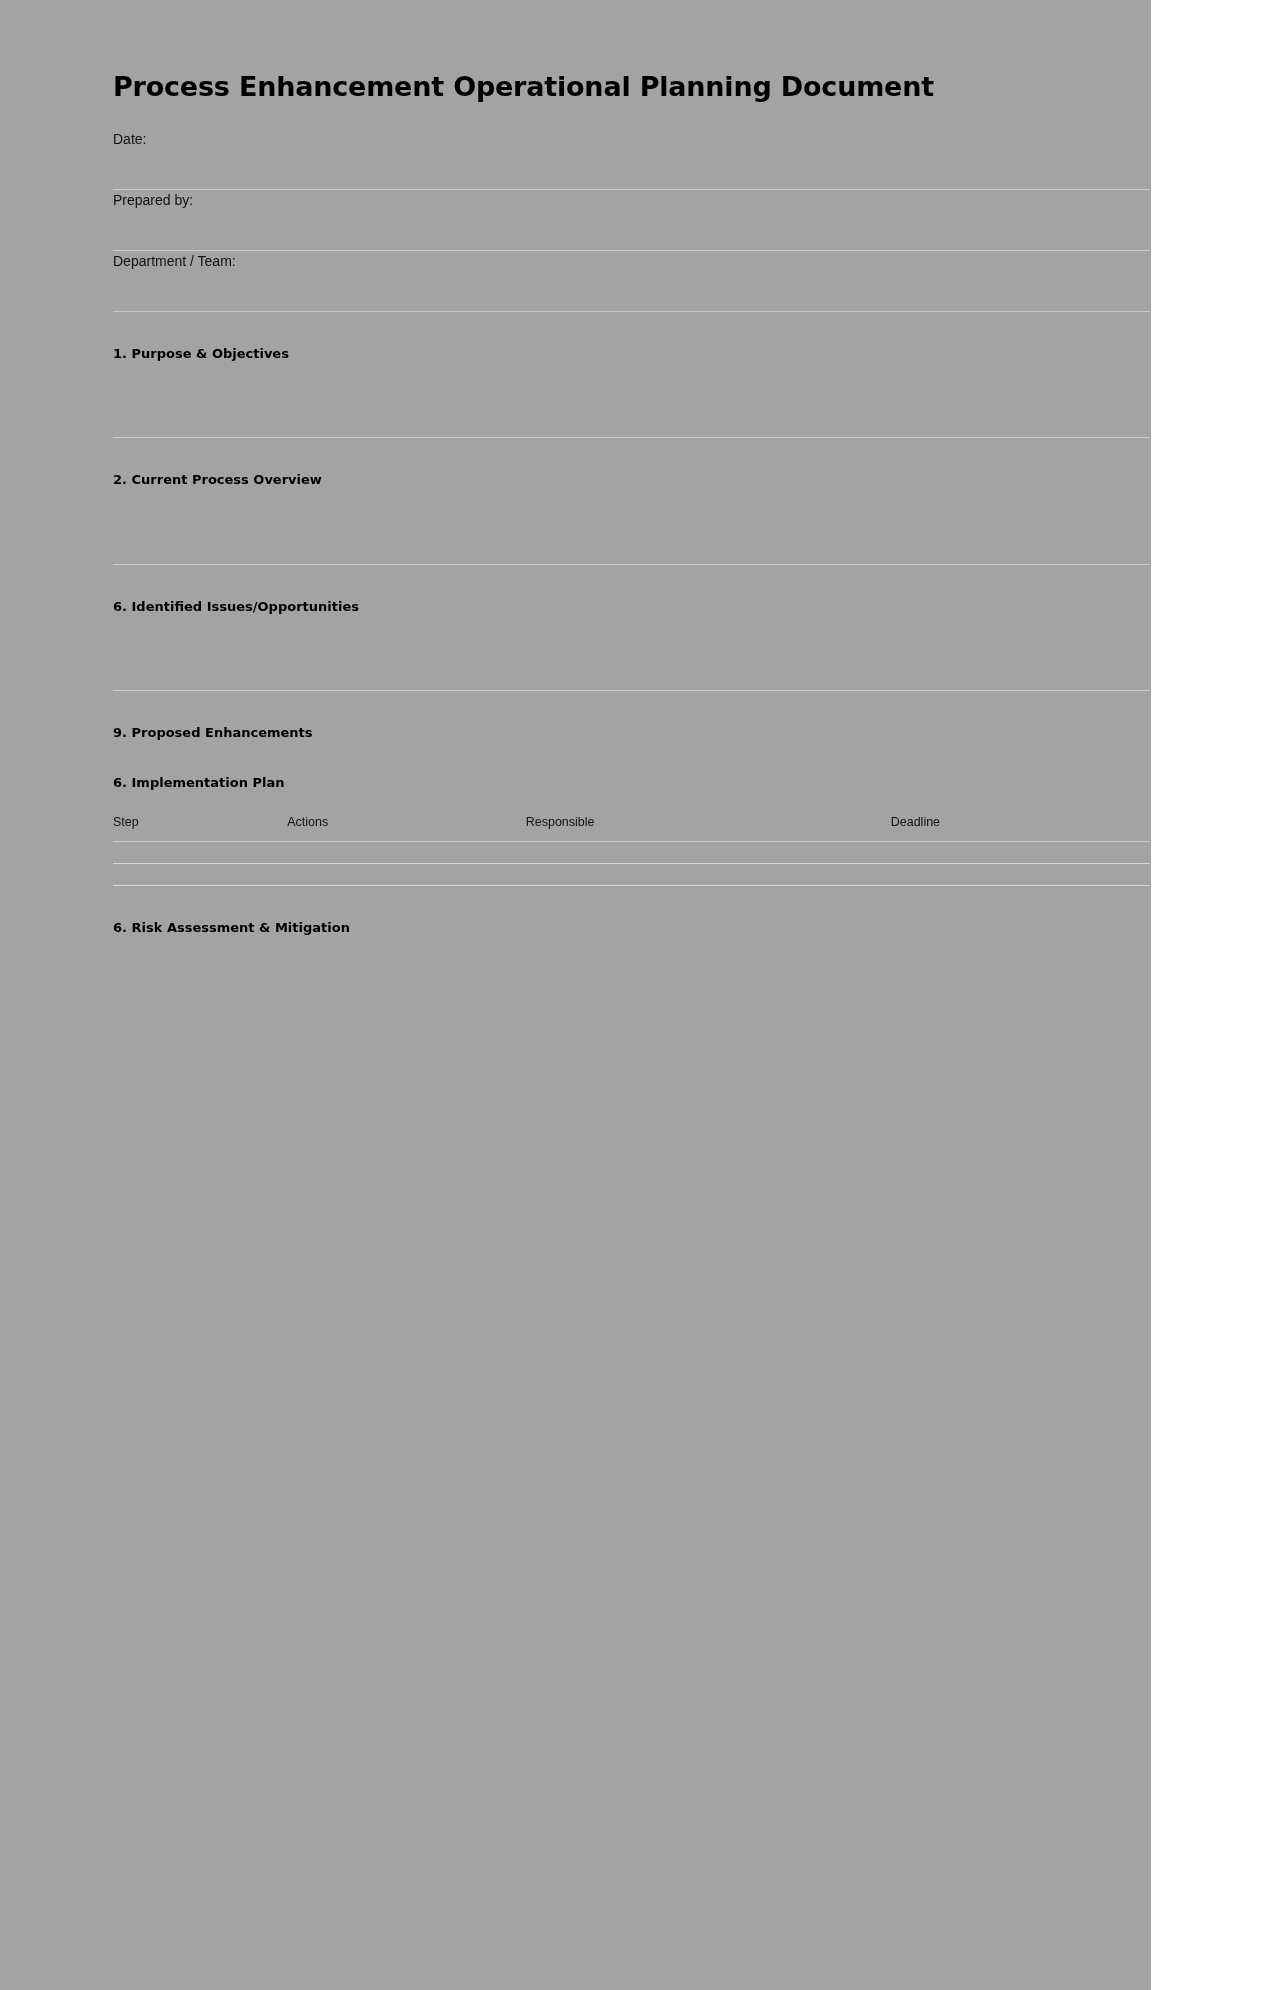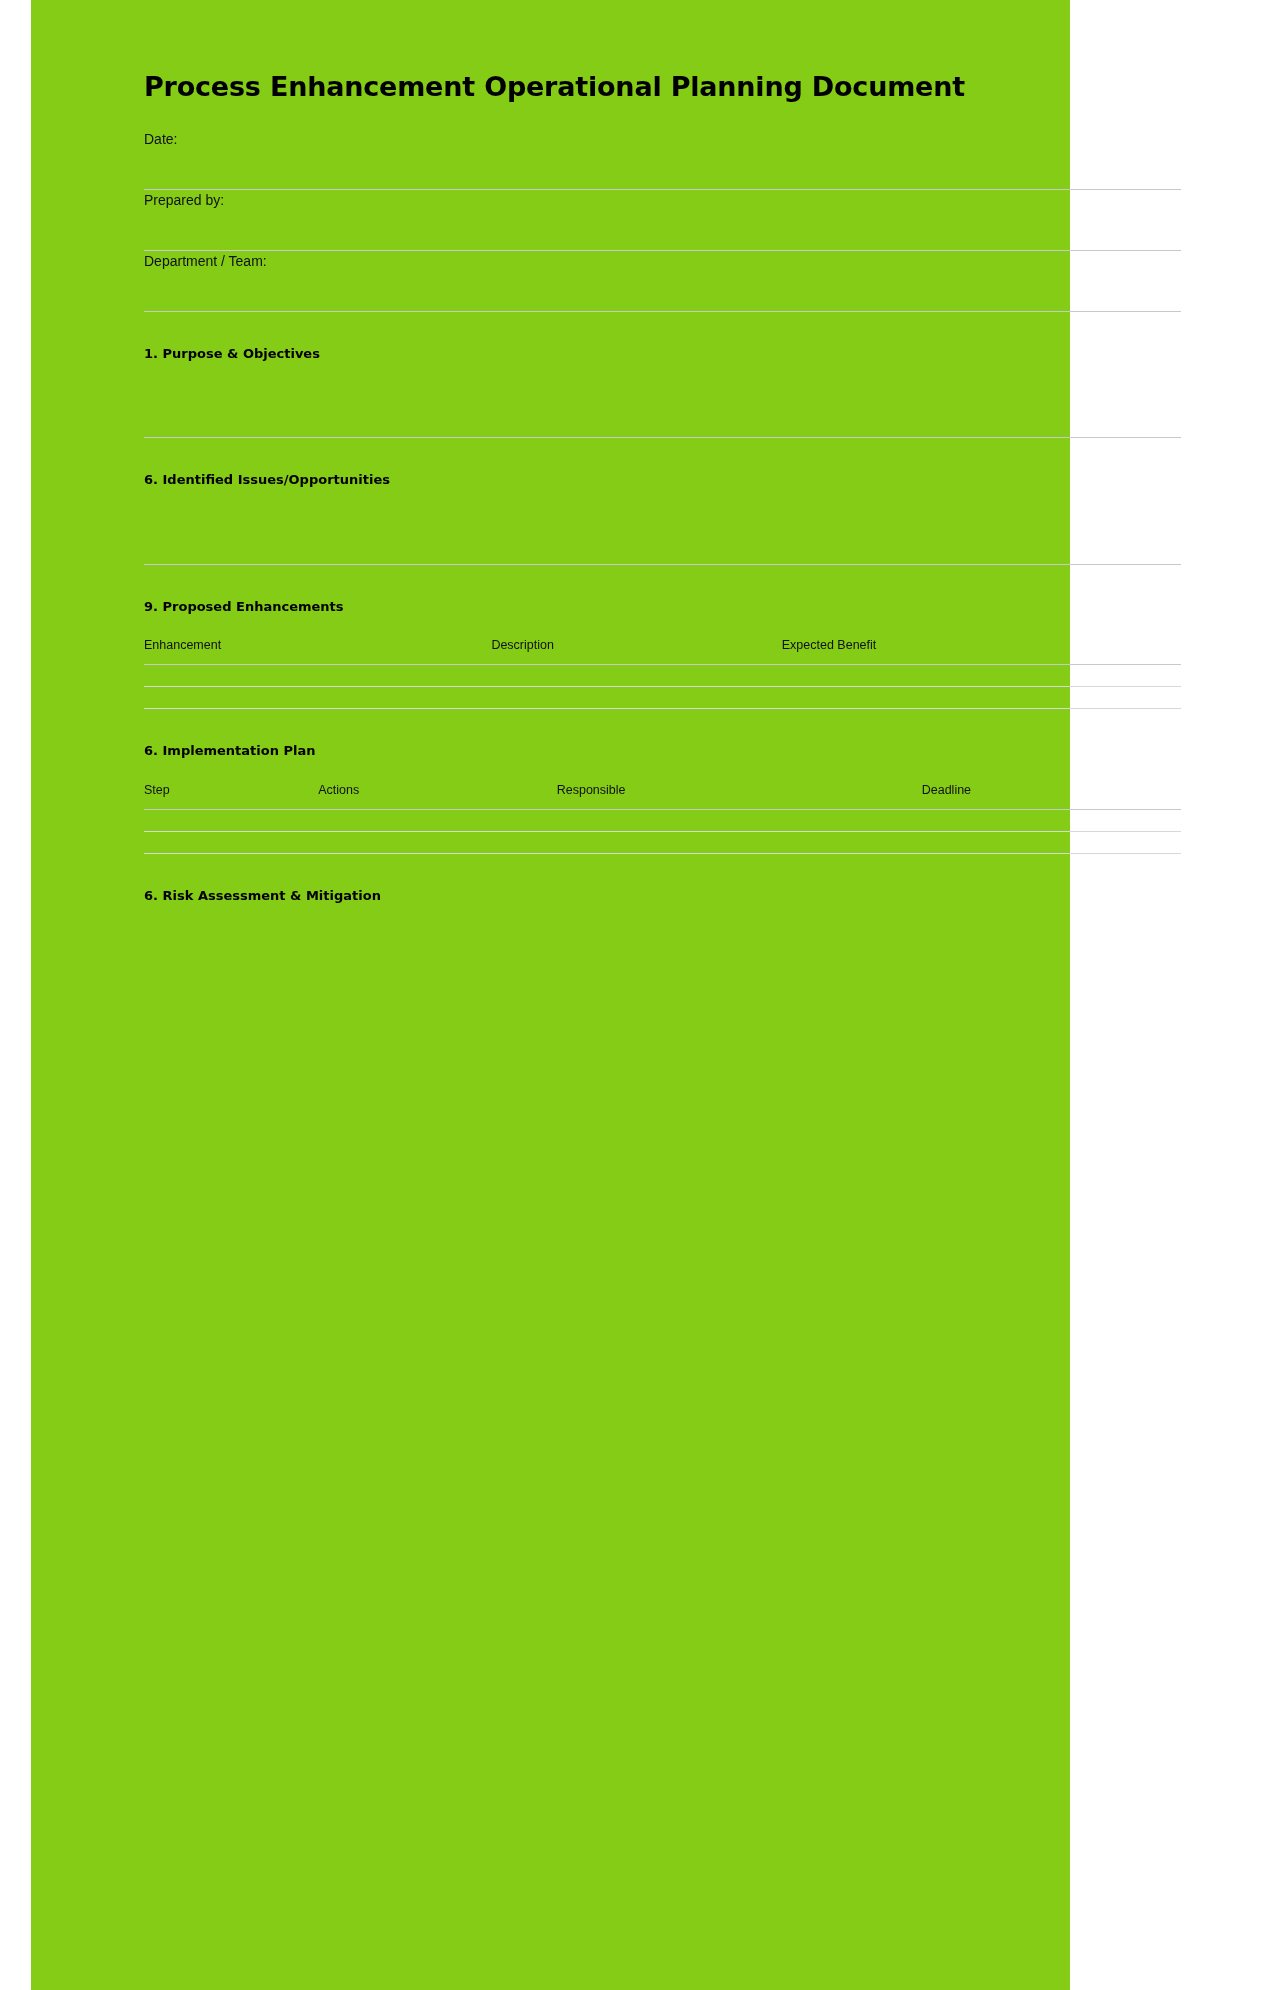--- a/index.html
+++ b/index.html
@@ -9,25 +9,24 @@
   }
   body {
     width: 1263px;
     height: 1990px;
     font-family: "Liberation Sans", sans-serif;
     color: #000000;
     overflow: hidden;
   }
   .page {
     position: relative;
-    width: 1039px;
+    width: 1151px;
     height: 1990px;
-    background: #84cc16;
+    background: #a3a3a3;
     box-sizing: border-box;
-    margin-left: 31px;
   }
   .content {
     position: absolute;
     left: 113px;
     top: 0;
     width: 1037px;
   }
   
   .doc-title {
     font-family: "DejaVu Sans", sans-serif;
@@ -145,55 +144,33 @@
         <div class="meta-value"></div>
       </div>
 
     </div>
 
     <div class="section ruled">
       <h2 class="section-title">1. Purpose &amp; Objectives</h2>
       <div class="section-body"></div>
     </div>
 
+    <div class="section ruled">
+      <h2 class="section-title">2. Current Process Overview</h2>
+      <div class="section-body"></div>
+    </div>
 
     <div class="section ruled">
       <h2 class="section-title">6. Identified Issues/Opportunities</h2>
       <div class="section-body"></div>
     </div>
 
     <div class="section">
       <h2 class="section-title">9. Proposed Enhancements</h2>
 
-      <table class="doc-table tbl-enh">
-        <colgroup>
-          <col class="c1">
-            <col class="c2">
-            <col class="c3">
-        </colgroup>
-        <thead>
-          <tr>
-            <th>Enhancement</th>
-            <th>Description</th>
-            <th>Expected Benefit</th>
-          </tr>
-        </thead>
-        <tbody>
-          <tr>
-            <td></td>
-            <td></td>
-            <td></td>
-          </tr>
-          <tr>
-            <td></td>
-            <td></td>
-            <td></td>
-          </tr>
-        </tbody>
-      </table>
     </div>
 
     <div class="section">
       <h2 class="section-title">6. Implementation Plan</h2>
 
       <table class="doc-table tbl-plan">
         <colgroup>
           <col class="c1">
             <col class="c2">
             <col class="c3">

